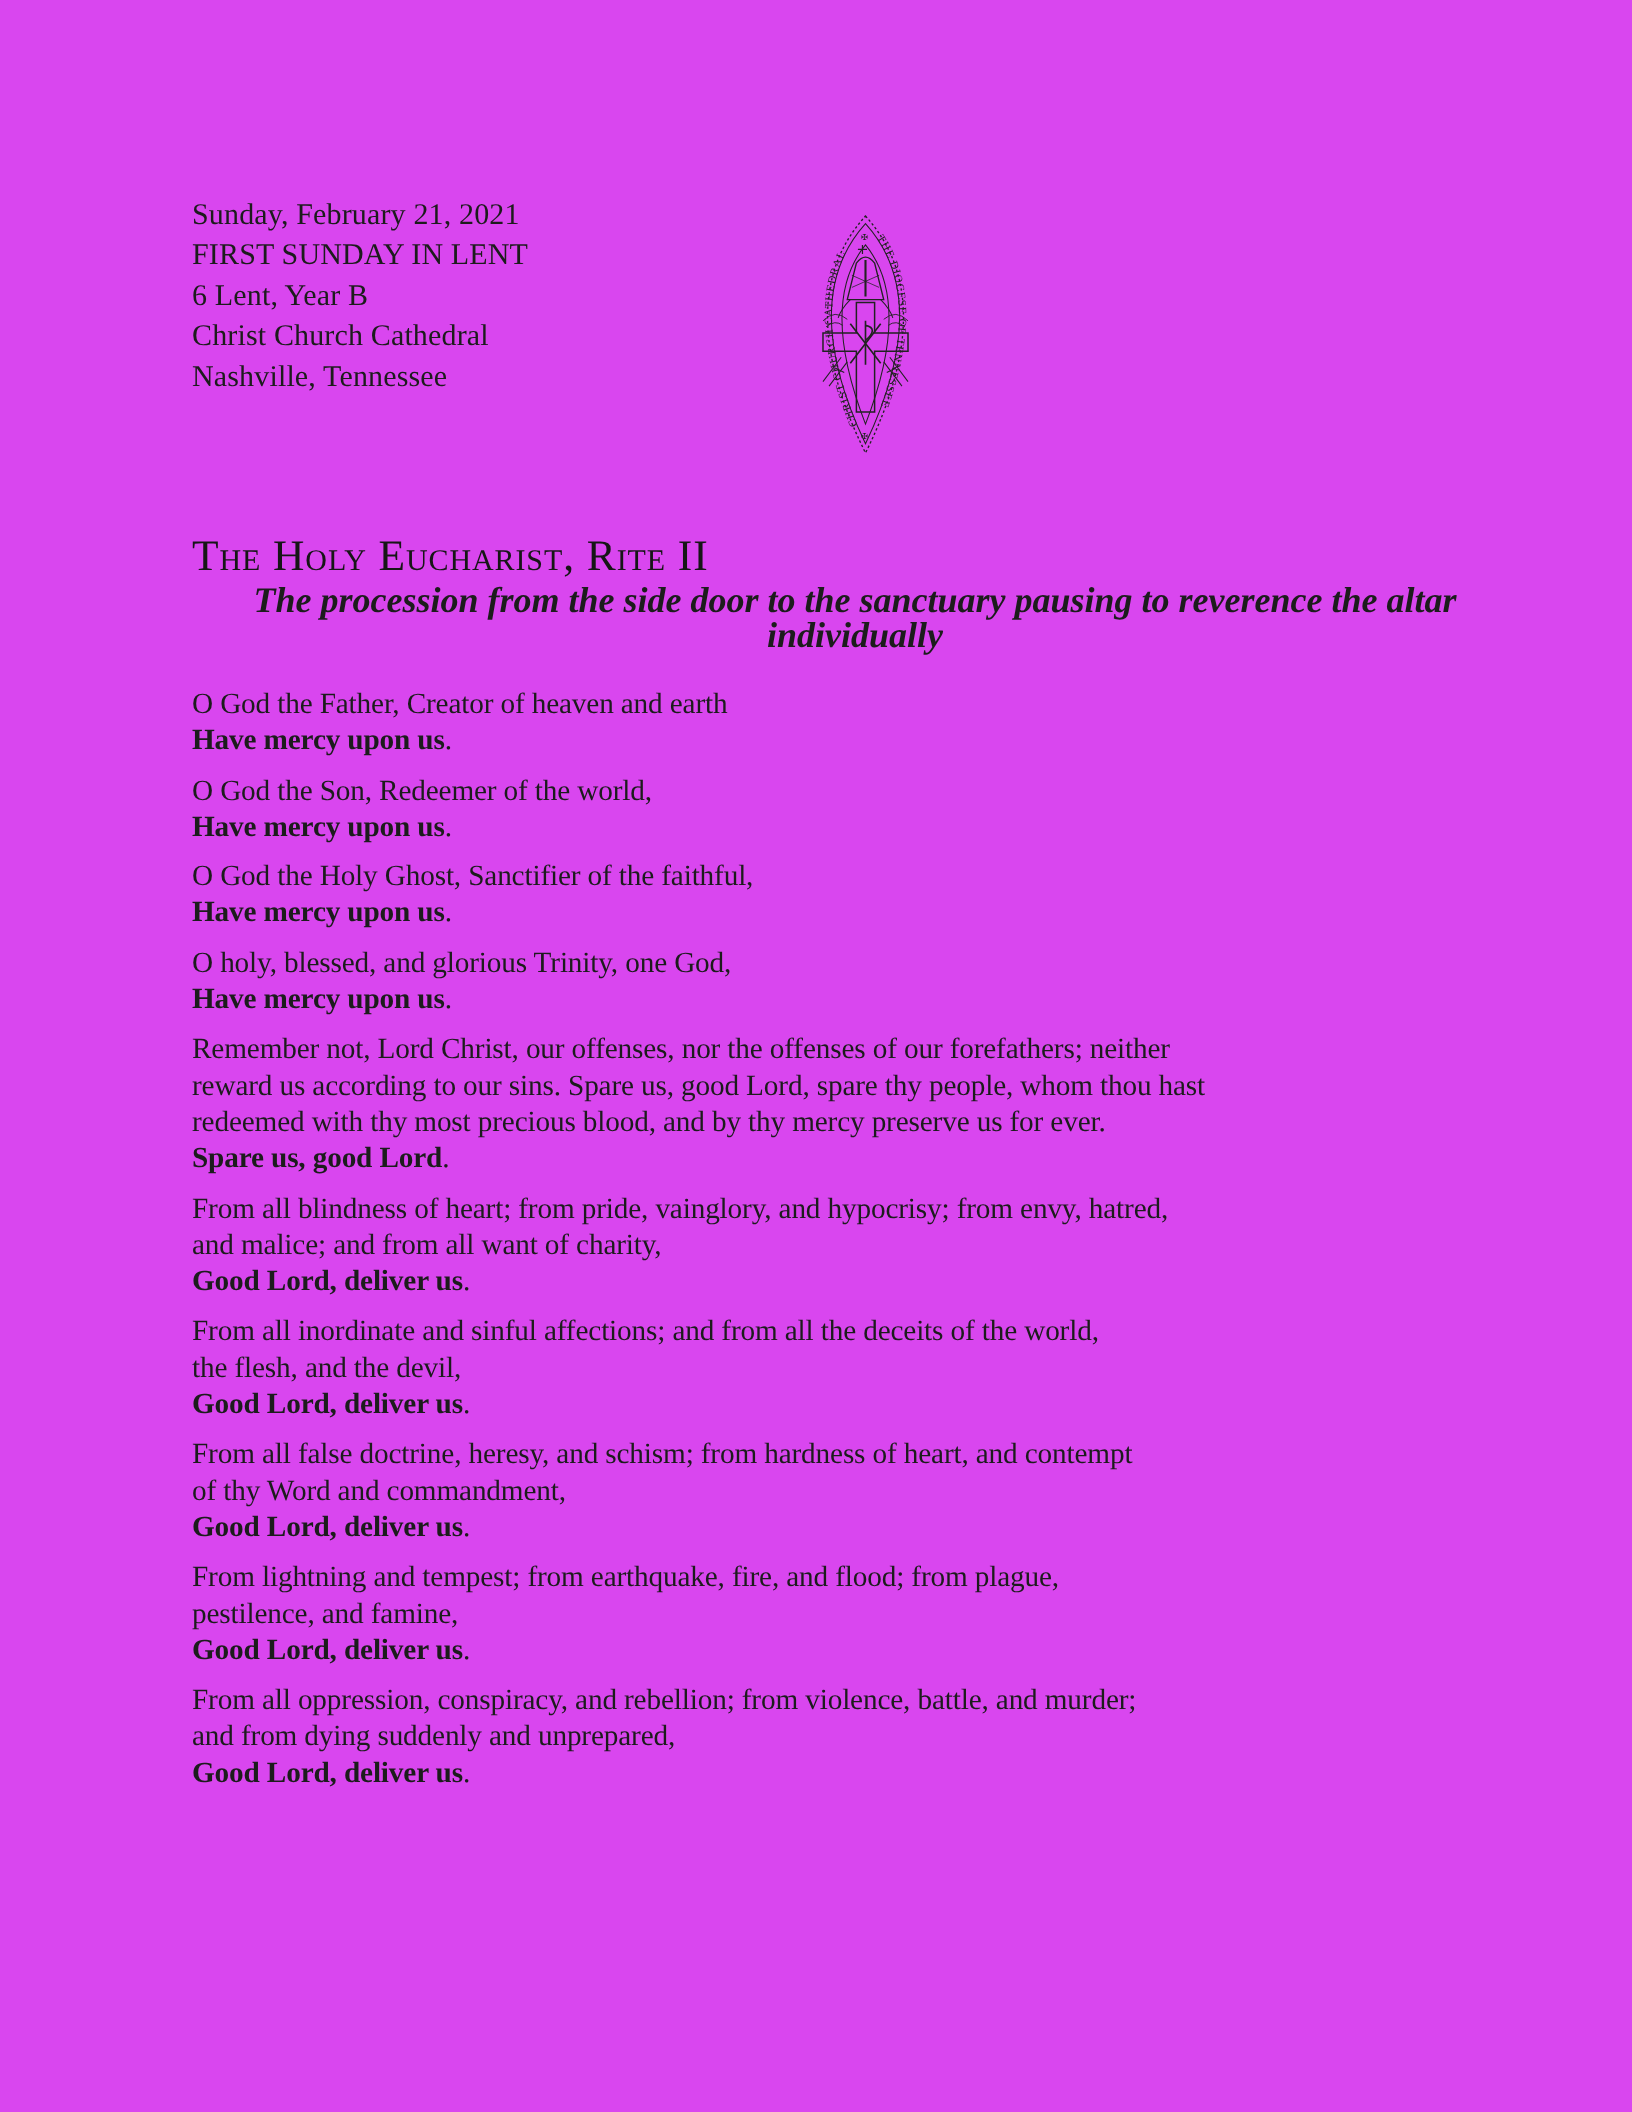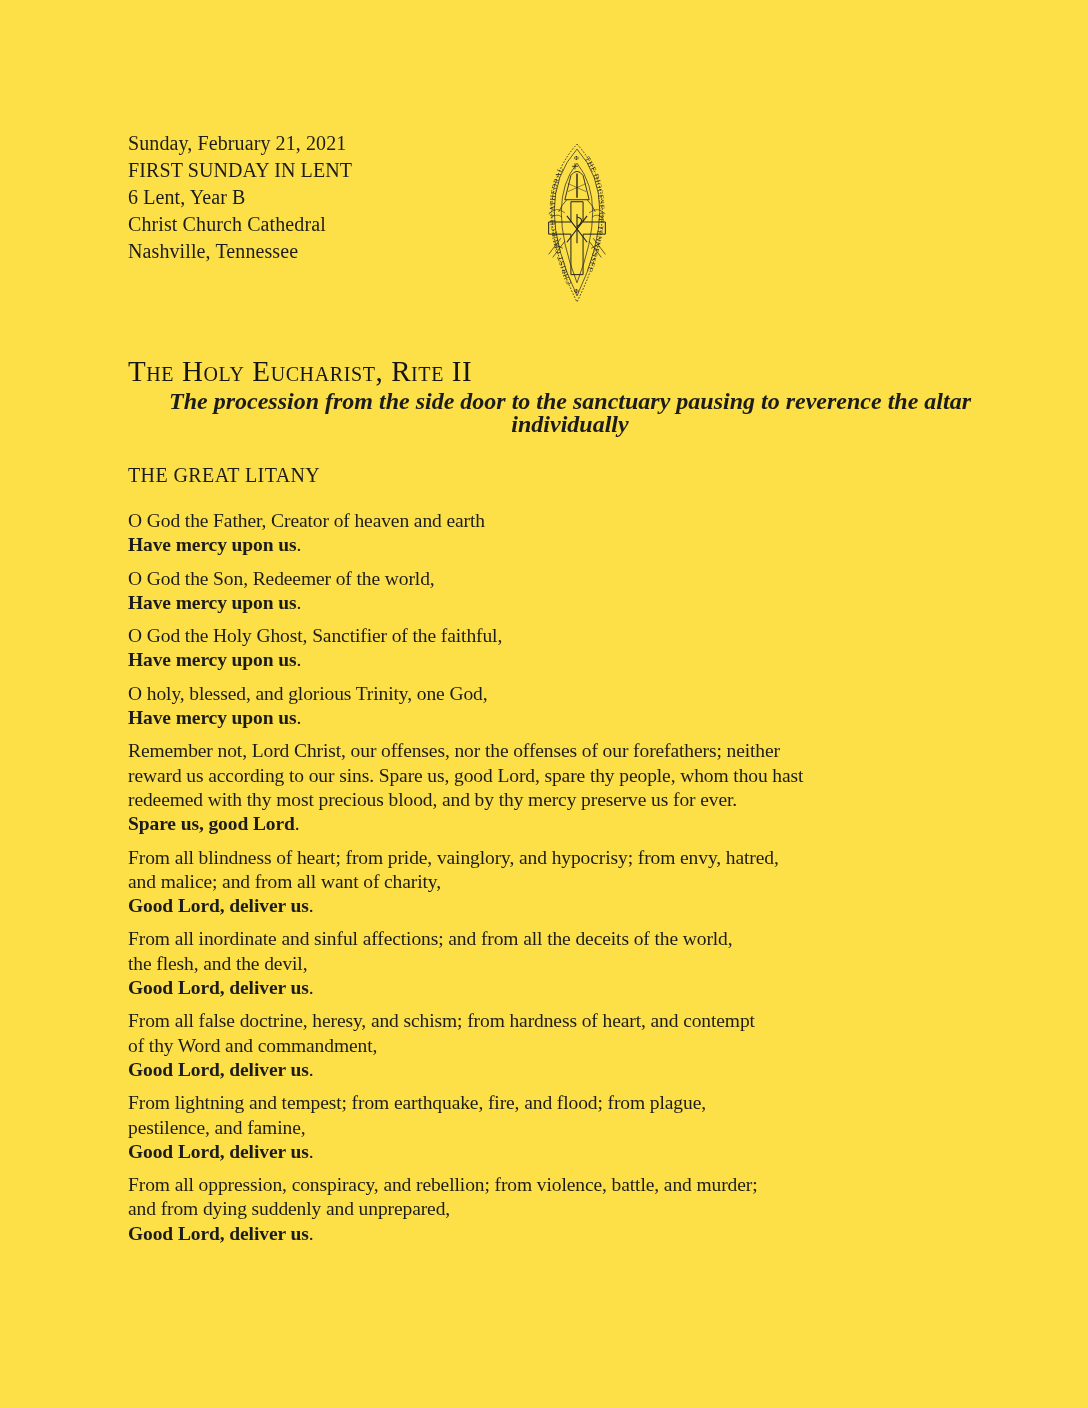--- a/index.html
+++ b/index.html
@@ -5,21 +5,21 @@
   html, body { margin: 0; padding: 0; }
   body {
     width: 1088px; height: 1408px;
     background: #ffffff;
     font-family: "Liberation Serif", serif;
     color: #1c1c1c;
   }
   .page {
     position: relative;
     width: 1088px; height: 1408px;
-    background: #fde047;
+    background: #d946ef;
     overflow: hidden;
   }
   .doc-header {
     position: absolute;
     left: 128px; top: 130px;
     font-size: 20px;
     line-height: 27px;
     letter-spacing: 0.1px;
   }
   .seal {
@@ -136,21 +136,20 @@
 
     <g stroke-width="0.7">
       <path d="M46 96 L34 112 M50 99 L38 115 M42 103 L48 106"></path>
       <path d="M78 96 L90 112 M74 99 L86 115 M82 103 L76 106"></path>
     </g>
   </svg>
 
   <main class="content">
     <h1 class="title">The Holy Eucharist, Rite II</h1>
     <p class="subtitle">The procession from the side door to the sanctuary pausing to reverence the altar individually</p>
-    <h2 class="section-heading">THE GREAT LITANY</h2>
 
     <section class="litany">
 
       <div class="petition">
         <p class="petition-text">O God the Father, Creator of heaven and earth</p>
         <p class="petition-response"><strong>Have mercy upon us</strong><span class="period">.</span></p>
       </div>
 
       <div class="petition">
         <p class="petition-text">O God the Son, Redeemer of the world,</p>

